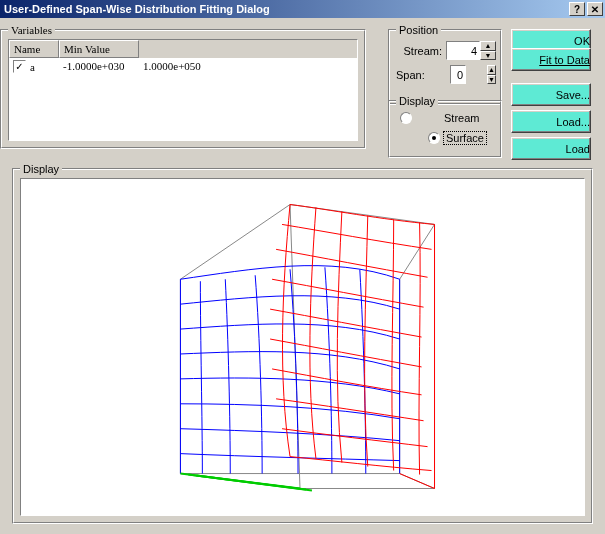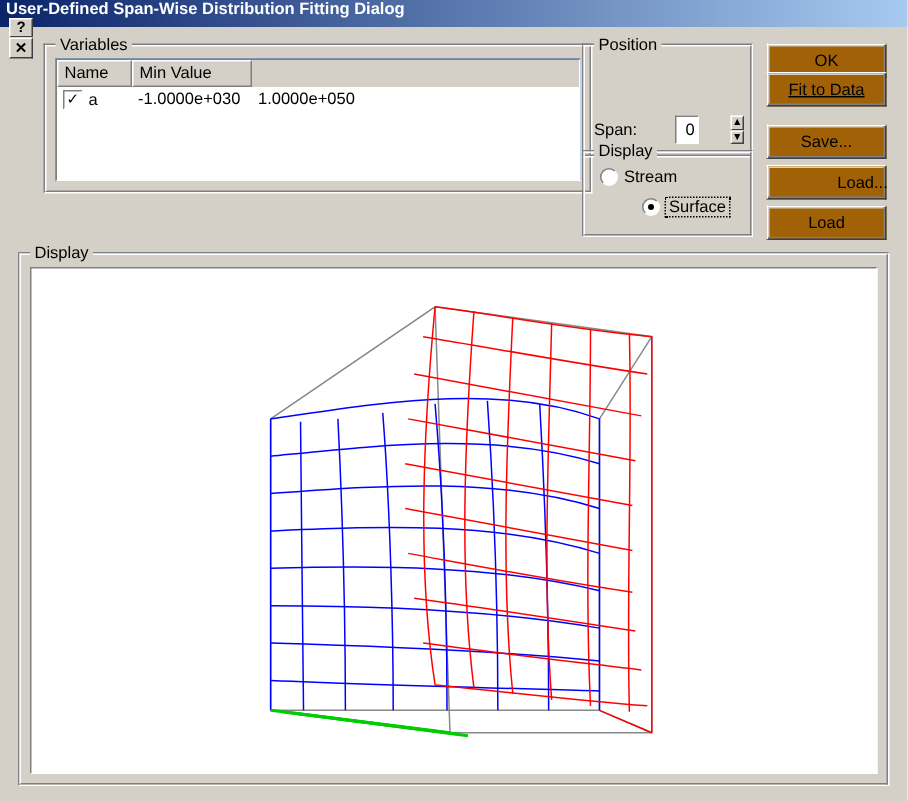--- a/index.html
+++ b/index.html
@@ -10,24 +10,23 @@
     background: #d4d0c8;
     width: 605px;
     height: 534px;
     overflow: hidden;
   }
   .titlebar {
     height: 18px;
     background: linear-gradient(to right, #0a246a, #a6caf0);
     color: #fff;
     display: flex;
-    align-items: flex-start;
+    align-items: center;
     padding: 0 2px 0 4px;
     font-weight: bold;
-    flex-direction: column;
   }
   .titlebar .title { flex: 1; }
   .titlebar .tbtn {
     width: 16px; height: 14px;
     background: #d4d0c8;
     border: 1px solid #fff;
     border-right-color: #404040;
     border-bottom-color: #404040;
     margin-left: 2px;
     display: flex; align-items: center; justify-content: center;
@@ -79,26 +78,26 @@
     font-size: 10px; line-height: 10px;
   }
   .sunken {
     border: 1px solid #808080;
     border-right-color: #fff; border-bottom-color: #fff;
     background: #3b82f6;
   }
   .button {
     position: absolute;
     width: 80px; height: 23px;
-    background: #a16207;
+    background: #5eead4;
     border: 1px solid #fff;
     border-right-color: #404040;
     border-bottom-color: #404040;
     box-shadow: inset -1px -1px 0 #808080, inset 1px 1px 0 #d4d0c8;
-    display: flex; align-items: center; justify-content: center;
+    display: flex; align-items: center; justify-content: flex-end;
   }
   .spinbox {
     display: flex; align-items: center; position: absolute;
   }
   .spinbox .label { margin-right: 4px; }
   .spinbox .field {
     width: 34px; height: 19px;
     border: 1px solid #808080;
     border-right-color: #fff; border-bottom-color: #fff;
     background: #fff;
@@ -129,21 +128,21 @@
 </style>
 </head>
 <body>
 
 <div class="titlebar">
   <span class="title">User-Defined Span-Wise Distribution Fitting Dialog</span>
   <div class="tbtn">?</div>
   <div class="tbtn">✕</div>
 </div>
 
-<div class="fieldset" style="left:29px; top:29px; width:366px; height:100px;">
+<div class="fieldset" style="left:0; top:29px; width:366px; height:120px;font-family:Liberation Serif, serif;">
   <div class="inner">
     <span class="legend">Variables</span>
     <div style="position:absolute; left:6px; top:8px; right:6px; bottom:6px;" class="sunken">
       <div class="table-head">
         <div class="th" style="width:50px;">Name</div>
         <div class="th" style="width:80px;">Min Value</div>
       </div>
       <div class="table-body" style="height:calc(100% - 18px);">
         <div class="row">
           <div class="cell" style="width:50px; display:flex; align-items:center;">
@@ -154,35 +153,43 @@
           <div class="cell">1.0000e+050</div>
         </div>
       </div>
     </div>
   </div>
 </div>
 
 <div class="fieldset" style="left:388px; top:29px; width:114px; height:76px;">
   <div class="inner">
     <span class="legend">Position</span>
-    <div class="spinbox" style="left:6px; top:46px; width:100px; justify-content:space-between;gap:21px;">
+    <div class="spinbox" style="left:6px; top:10px; width:100px; justify-content:flex-end;">
+      <span class="label">Stream:</span>
+      <span class="field">4</span>
+      <span class="arrows">
+        <span class="ar">▲</span>
+        <span class="ar">▼</span>
+      </span>
+    </div>
+    <div class="spinbox" style="left:6px; top:34px; width:100px; justify-content:space-between;gap:21px;">
       <span class="label">Span:</span>
       <span class="field">0</span>
       <span class="arrows">
         <span class="ar">▲</span>
         <span class="ar">▼</span>
       </span>
     </div>
   </div>
 </div>
 
 <div class="fieldset" style="left:388px; top:100px; width:114px; height:58px;">
   <div class="inner">
     <span class="legend">Display</span>
-    <div class="radio" style="left:10px; top:10px;">
+    <div class="radio" style="left:10px; top:10px;gap:28px;">
       <span class="circ"></span>
       <span>Stream</span>
     </div>
     <div class="radio" style="left:10px; top:30px;padding-left:28px;">
       <span class="circ">
           <span class="dot"></span>
         </span>
       <span class="dotted">Surface</span>
     </div>
   </div>

